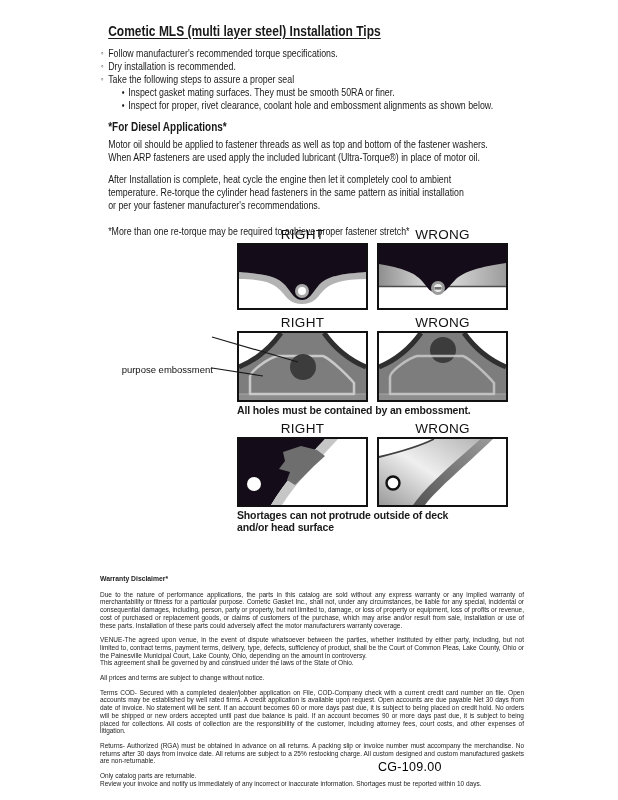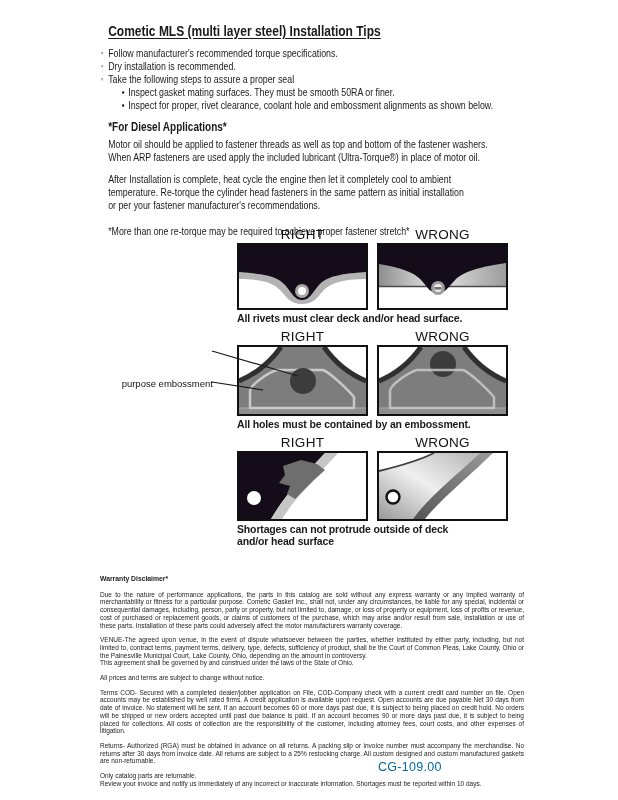--- a/index.html
+++ b/index.html
@@ -55,21 +55,21 @@
 
   
   .disclaimer {
     position:absolute; left:100px; top:575px; width:424px;
     font-size:6.5px; line-height:7.7px; color:#222;
   }
   .disclaimer .dh { font-weight:bold; font-size:6.8px; margin:0 0 8px 0; }
   .disclaimer p { margin:0 0 7px 0; white-space:pre-line; text-align:justify; }
   .disclaimer p.nj { text-align:left; }
 
-  .page-code { position:absolute; left:378px; top:760px; font-size:12.5px; letter-spacing:0.3px; color:#0369a1; }
+  .page-code { position:absolute; left:378px; top:760px; font-size:12.5px; letter-spacing:0.3px; color:#000000; }
 </style>
 </head>
 <body>
 
 <div class="page">
 
   <div class="intro">
     <h1 class="title">Cometic MLS (multi layer steel) Installation Tips</h1>
 
     <div class="bullet">
@@ -129,21 +129,20 @@
           <rect width="131" height="67" fill="#fff"></rect>
           <path d="M2,19 C28,24 43,29 51,38 C57,45 58,49 61,49 C64,49 66,45 72,38 C82,28 100,23 129,18 L129,43 L2,43 Z" fill="url(#grad-w1)"></path>
           <line x1="2" y1="43.5" x2="129" y2="43.5" stroke="#4a4a4a" stroke-width="1.6"></line>
           <path d="M2,2 H129 V20 C103,24 88,28 79,36 C71,44 69,50 61,50 C53,50 51,45 45,38 C37,29 25,25 2,21 Z" fill="#140c18"></path>
           <circle cx="61" cy="45" r="7" fill="#9c9c9c"></circle>
           <circle cx="61" cy="45" r="4" fill="#ececec"></circle>
           <rect x="57.5" y="44" width="7" height="2.6" fill="#6f6f6f"></rect>
           <rect x="1" y="1" width="129" height="65" fill="none" stroke="#111" stroke-width="2"></rect>
         </svg>
       </div>
-      <div class="fig-caption">All rivets must clear deck and/or head surface.</div>
     </div>
 
     <div class="fig-row">
       <div class="fig-heads">
         <div class="fig-head">RIGHT</div>
         <div class="fig-head">WRONG</div>
       </div>
       <div class="fig-boxes">
         <svg viewBox="0 0 131 71" width="131" height="71">
           <rect width="131" height="71" fill="#7d7d7d"></rect>

